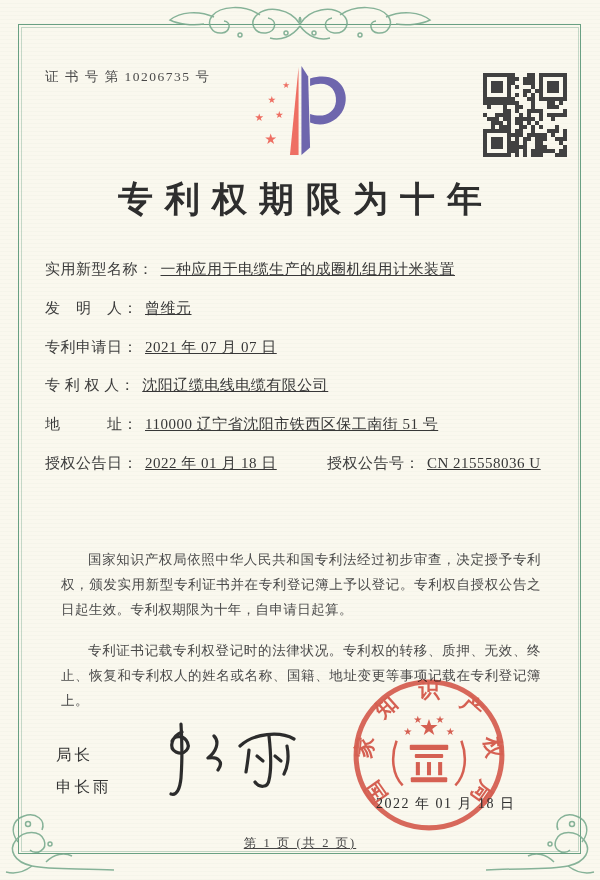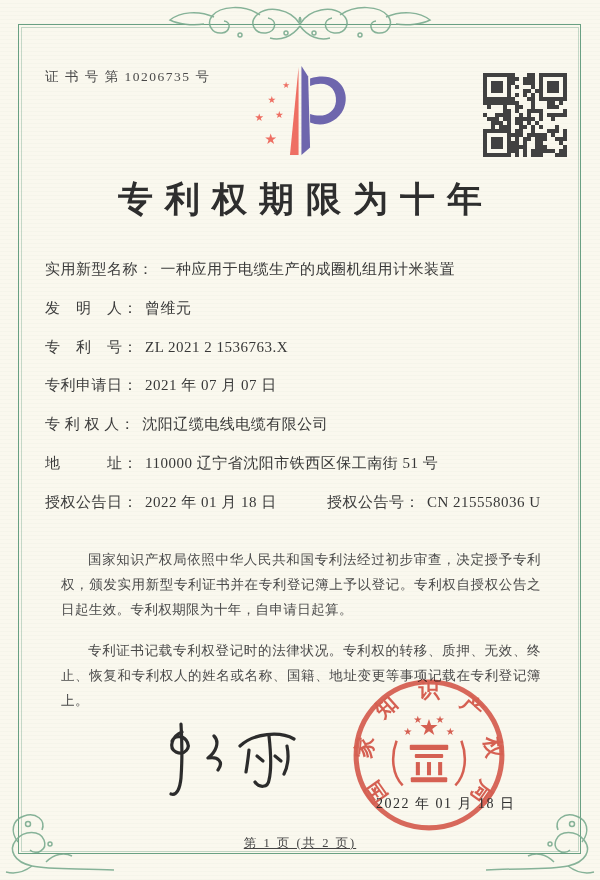--- a/index.html
+++ b/index.html
@@ -23,21 +23,21 @@
   }
   .logo{position:absolute;left:243px;top:62px;width:115px;height:98px;}
   .qr{position:absolute;left:483px;top:73px;width:84px;height:84px;}
   .title{
     position:absolute;top:176px;left:0;right:0;text-align:center;
     font-size:35px;font-weight:700;letter-spacing:12px;text-indent:12px;color:#2e2e2e;
   }
   .fields{position:absolute;left:45px;top:260px;right:42px;font-size:15px;}
   .frow{height:38.8px;letter-spacing:.5px;white-space:nowrap;}
   .flabel{color:#3c3c3c;margin-top:48px;}
-  .fvalue{margin-left:7px;color:#383838;}
+  .fvalue{margin-left:7px;color:#383838;text-decoration:underline;}
   .grant-left{display:inline-block;width:282px;}
   .paragraphs{
     position:absolute;left:45px;right:43px;top:531px;
     font-size:13.5px;line-height:25px;letter-spacing:.4px;
     text-align:justify;color:#4a4a4a;
   }
   .paragraphs p{margin:16px;text-indent:2em;}
   .officials{position:absolute;left:56px;top:745px;font-size:15.5px;letter-spacing:3px;color:#333;}
   .officials div{margin-bottom:11px;}
   .signature{position:absolute;left:148px;top:720px;width:175px;height:86px;}
@@ -278,41 +278,42 @@
   <div class="title">专利权期限为十年</div>
 
   <div class="fields">
     <div class="frow">
       <span class="flabel">实用新型名称：</span><span class="fvalue">一种应用于电缆生产的成圈机组用计米装置</span>
     </div>
     <div class="frow">
       <span class="flabel">发　明　人：</span><span class="fvalue">曾维元</span>
     </div>
     <div class="frow">
-      <span class="flabel">专　利　号：</span><span class="fvalue">ZL 2021 2 1536763.X</span>
-    </div>
-    <div class="frow">
       <span class="flabel">专利申请日：</span><span class="fvalue">2021 年 07 月 07 日</span>
     </div>
     <div class="frow">
       <span class="flabel">专 利 权 人：</span><span class="fvalue">沈阳辽缆电线电缆有限公司</span>
     </div>
     <div class="frow">
       <span class="flabel">地　　　址：</span><span class="fvalue">110000 辽宁省沈阳市铁西区保工南街 51 号</span>
     </div>
     <div class="frow">
       <span class="grant-left"><span class="flabel">授权公告日：</span><span class="fvalue">2022 年 01 月 18 日</span></span><span><span class="flabel">授权公告号：</span><span class="fvalue">CN 215558036 U</span></span>
     </div>
   </div>
 
   <div class="paragraphs">
     <p>国家知识产权局依照中华人民共和国专利法经过初步审查，决定授予专利权，颁发实用新型专利证书并在专利登记簿上予以登记。专利权自授权公告之日起生效。专利权期限为十年，自申请日起算。</p>
     <p>专利证书记载专利权登记时的法律状况。专利权的转移、质押、无效、终止、恢复和专利权人的姓名或名称、国籍、地址变更等事项记载在专利登记簿上。</p>
   </div>
 
+  <div class="officials">
+    <div>局长</div>
+    <div>申长雨</div>
+  </div>
 
   <svg class="signature" viewBox="0 0 175 86">
     <g stroke="#2c2c2c" stroke-width="3.2" fill="none" stroke-linecap="round" stroke-linejoin="round">
       <path d="M34 12 C24 16 20 28 28 32 C36 36 44 28 38 20 C34 15 26 16 24 21"></path>
       <path d="M33 4 C34 20 34 44 33 58 C32 68 29 76 23 74"></path>
       <path d="M66 16 C72 22 68 32 60 38 C70 36 76 42 70 50"></path>
       <path d="M92 26 C106 13 132 11 146 19"></path>
       <path d="M101 30 C100 40 99 46 98 52"></path>
       <path d="M121 16 C123 34 123 52 121 60 C120 68 111 68 107 62"></path>
       <path d="M139 26 C141 36 140 46 136 54"></path>

